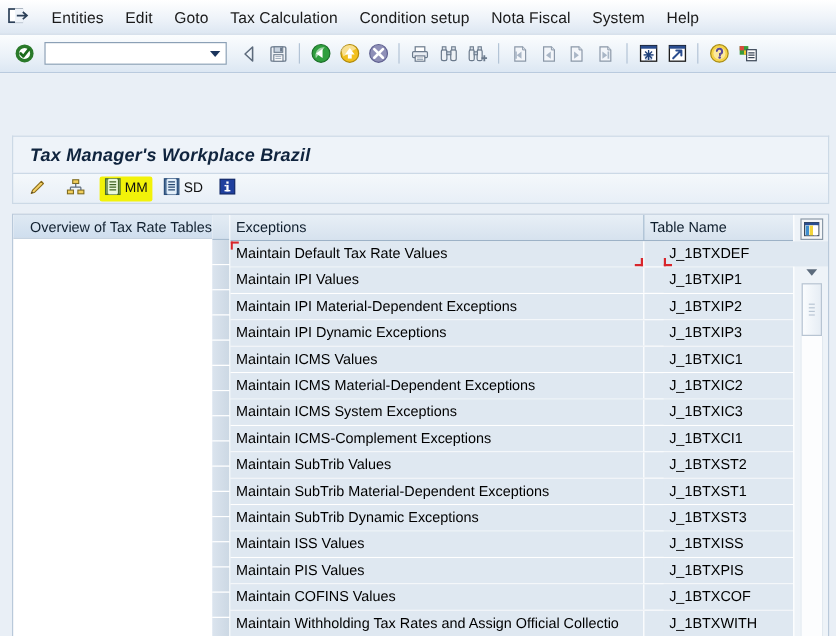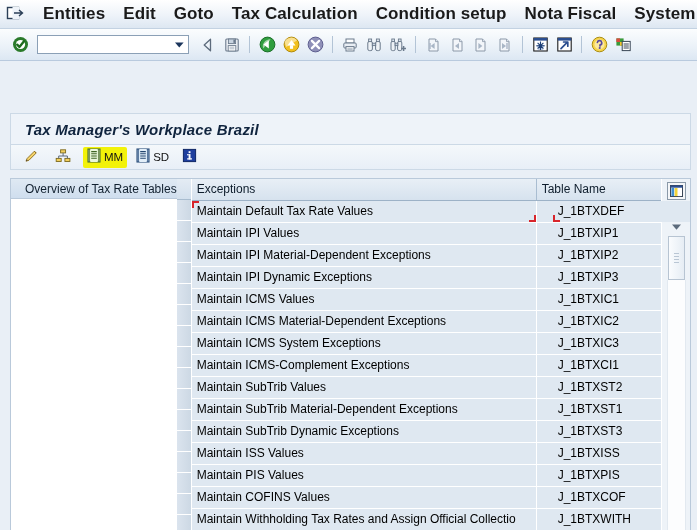--- a/index.html
+++ b/index.html
@@ -29,27 +29,26 @@
   }
   .menu-sysicon {
     width: 20px;
     height: 18px;
     margin-right: 8px;
     position: relative;
     flex: 0 0 auto;
   }
   .menu-sysicon svg { display:block; }
   .menu-item {
-    font-size: 17px;
+    font-size: 13px;
     color: #1a1a1a;
     padding: 2px 9px 2px 9px;
     white-space: nowrap;
     cursor: default;
     letter-spacing: .1px;
-    font-weight: bold;
   }
 
   
   .toolbar {
     height: 32px;
     background: linear-gradient(to bottom, #fbfdfe 0%, #eaf1f8 60%, #dce7f3 100%);
     border-bottom: 1px solid #b9cade;
     display: flex;
     align-items: center;
     padding-left: 8px;

